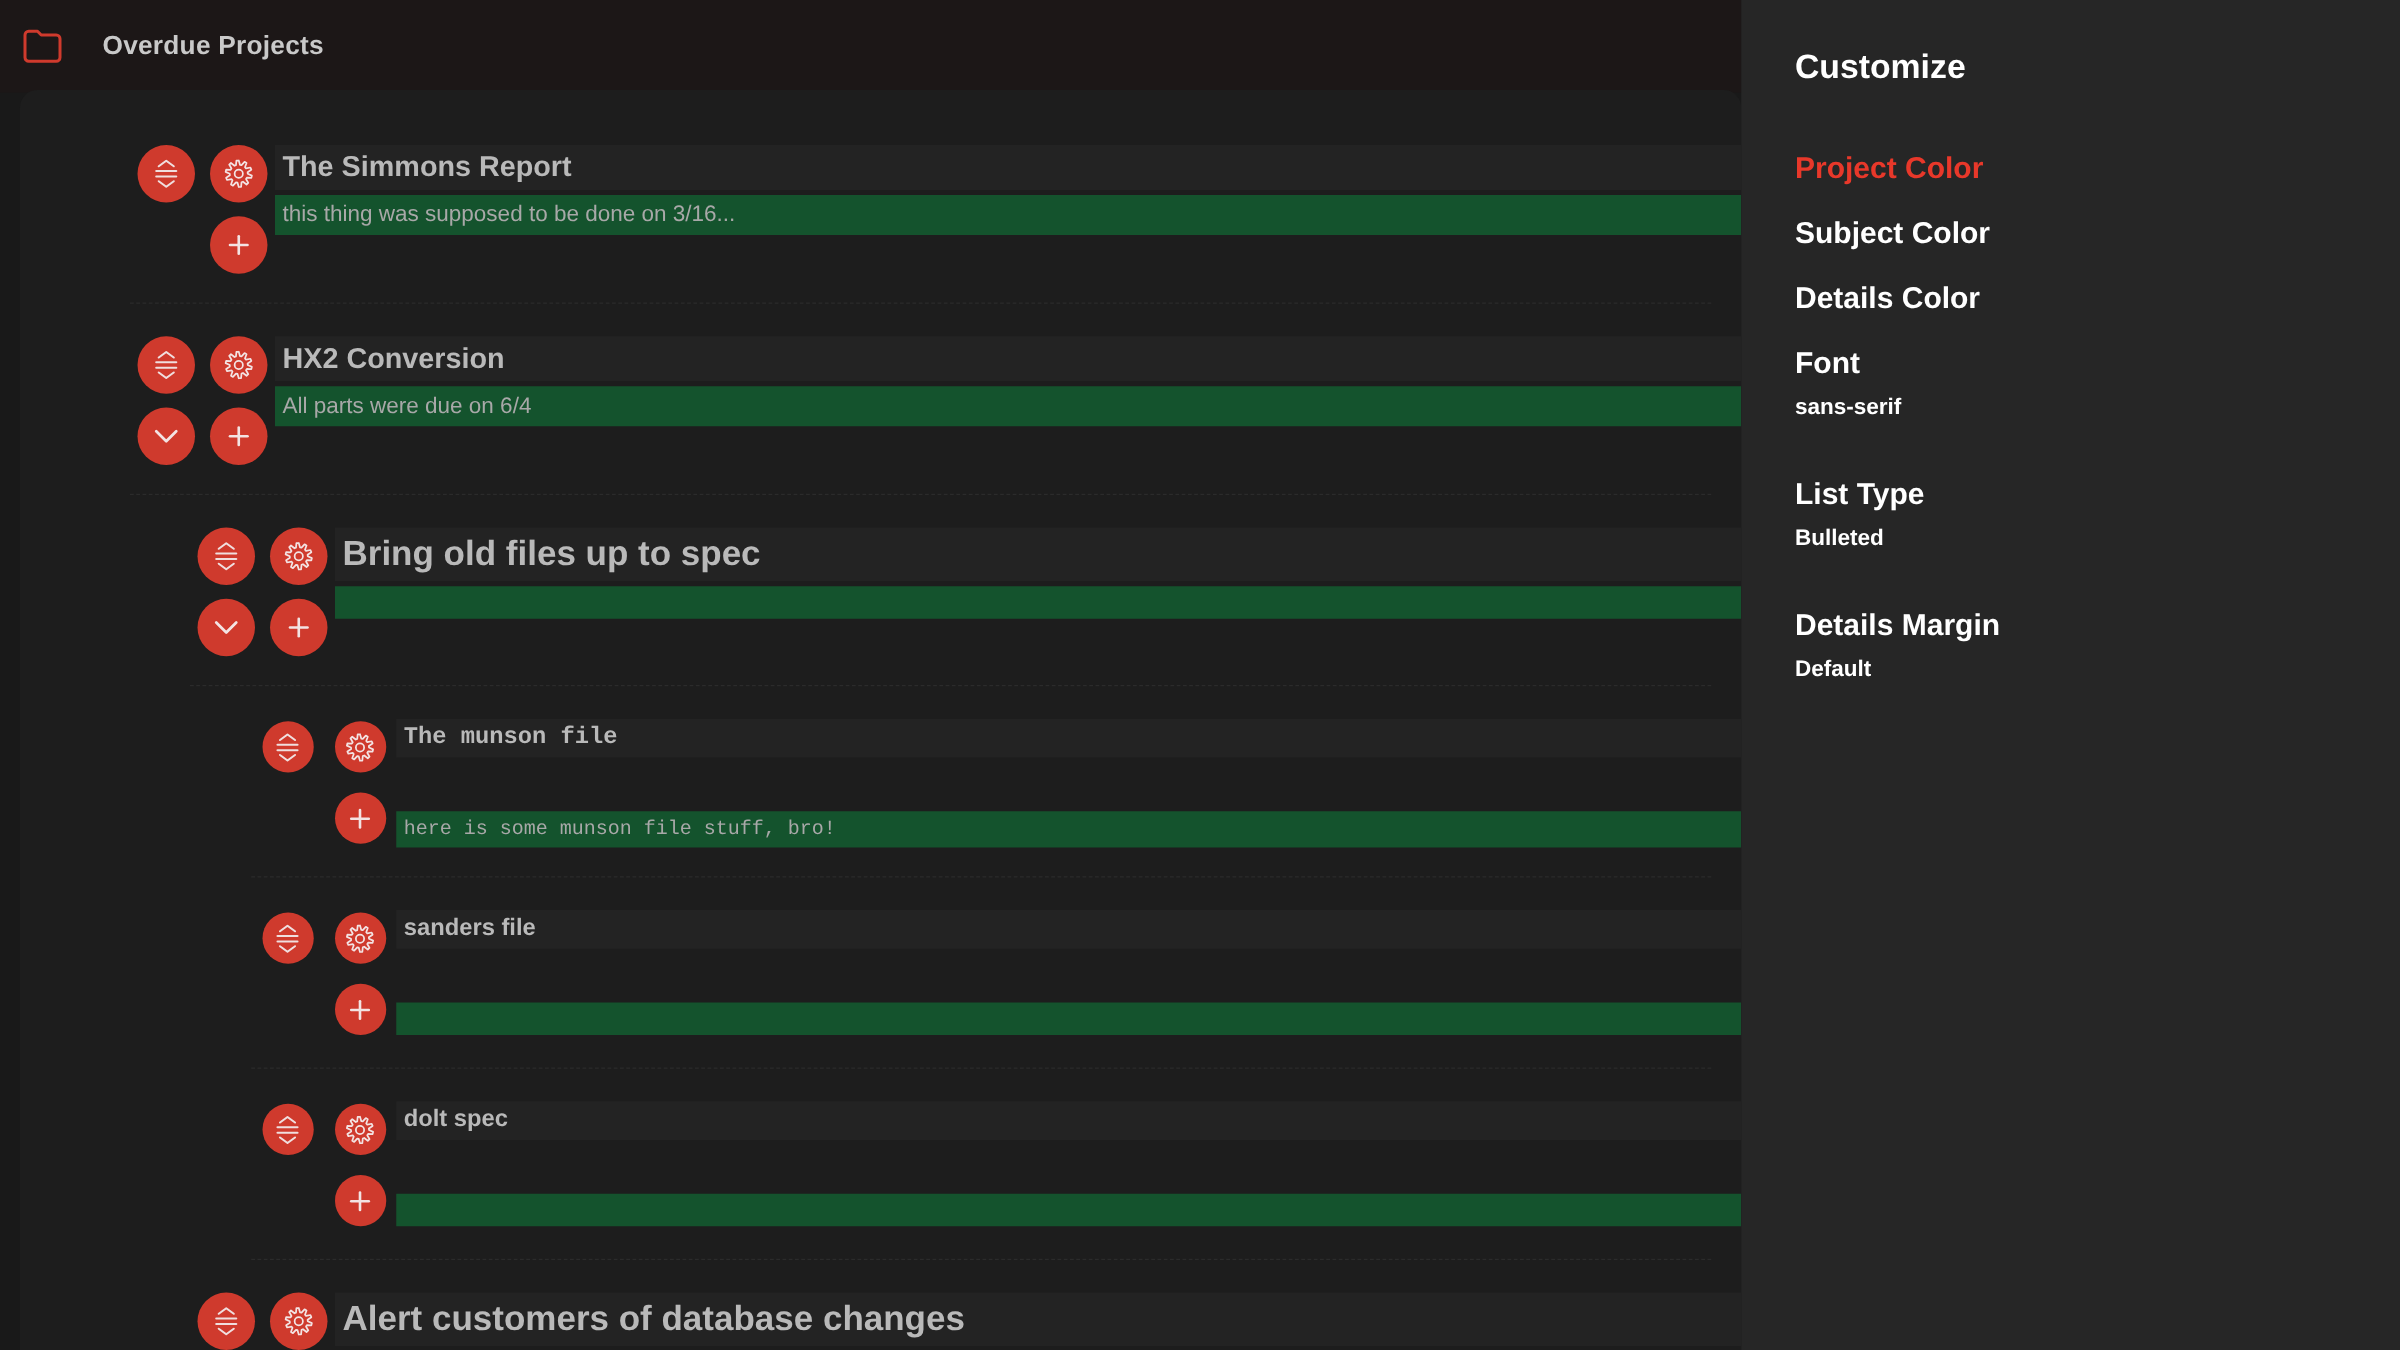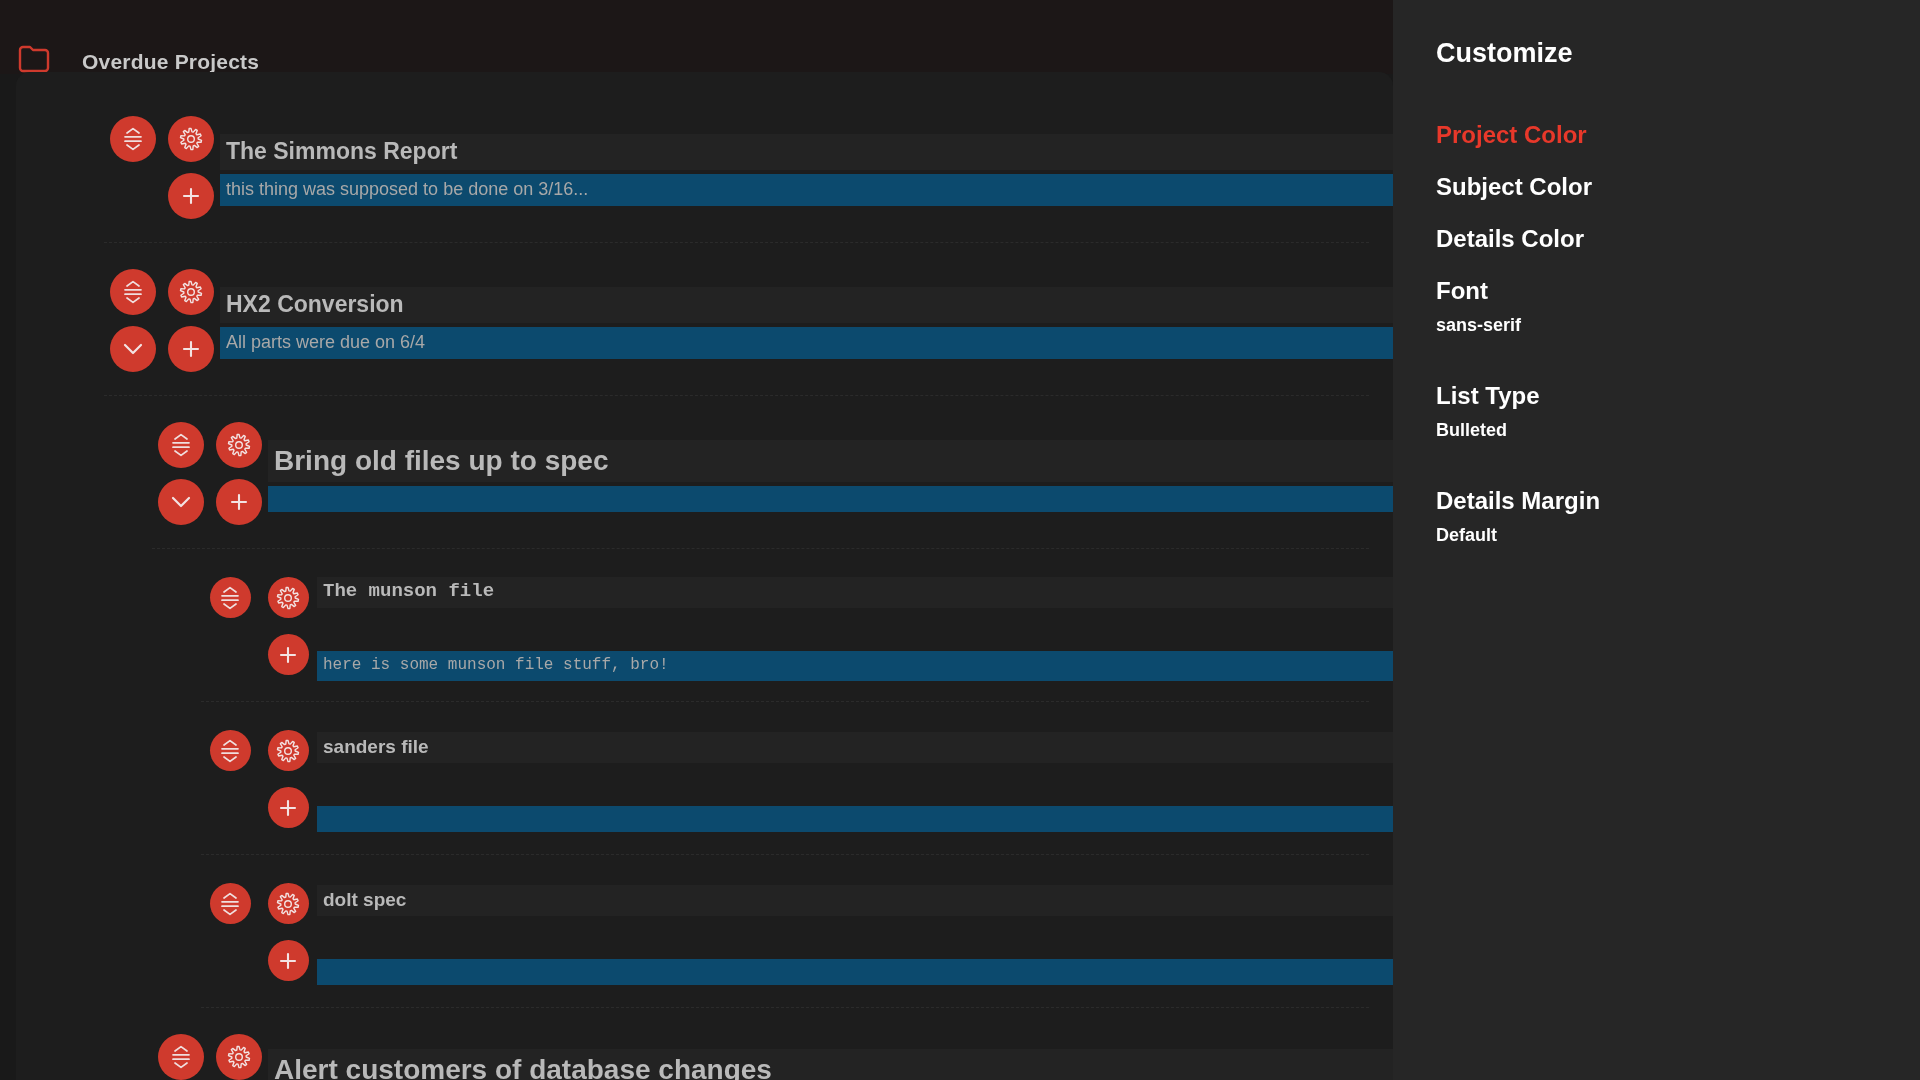--- a/index.html
+++ b/index.html
@@ -9,40 +9,40 @@
     font-family: "Liberation Sans", sans-serif;
     overflow: hidden;
   }
   #app { position: relative; width: 1920px; height: 1080px; background: #191919; }
 
   
   .header {
     position: absolute; left: 0; top: 0;
     width: 1393px; height: 74px;
     background: #1c1717;
-    display: flex; align-items: flex-end;
+    display: flex; align-items: center;
     padding-left: 18px;
   }
   .folder-icon { width: 34px; height: 30px; flex: 0 0 auto; margin-right: 30px; }
   .header-title {
     font-size: 21px; font-weight: bold; color: #c9c9c9;
     letter-spacing: .2px;
   }
 
   
   .content {
     position: absolute; left: 16px; top: 72px;
     width: 1377px; height: 1008px;
     background: #1d1d1d;
     border-top-left-radius: 14px; border-top-right-radius: 14px;
     overflow: hidden;
   }
 
   .item { position: relative; }
-  .item-row { position: relative; display: flex; align-items: center; }
+  .item-row { position: relative; display: flex; align-items: flex-start; }
 
   .btn-col {
     flex: 0 0 auto;
     display: grid;
     grid-template-columns: 58px 58px;
     grid-auto-rows: 57px;
     justify-items: center;
     align-items: center;
   }
   .circle-btn {
@@ -61,21 +61,21 @@
   .subject {
     display: block;
     background: #232323;
     color: #b9b9b9;
     font-weight: bold;
     line-height: 1.35;
     padding: 2px 6px 3px 6px;
   }
   .details {
     display: block;
-    background: #0c4a6e;
+    background: #14532d;
     color: #a8a8a8;
     line-height: 1.4;
     padding: 3px 6px 4px 6px;
     margin-top: 4px;
     min-height: 26px;
   }
   .mono { font-family: "Liberation Mono", "DejaVu Sans Mono", monospace; }
 
   .divider {
     border-top: 1px dashed #2b2b2b;

